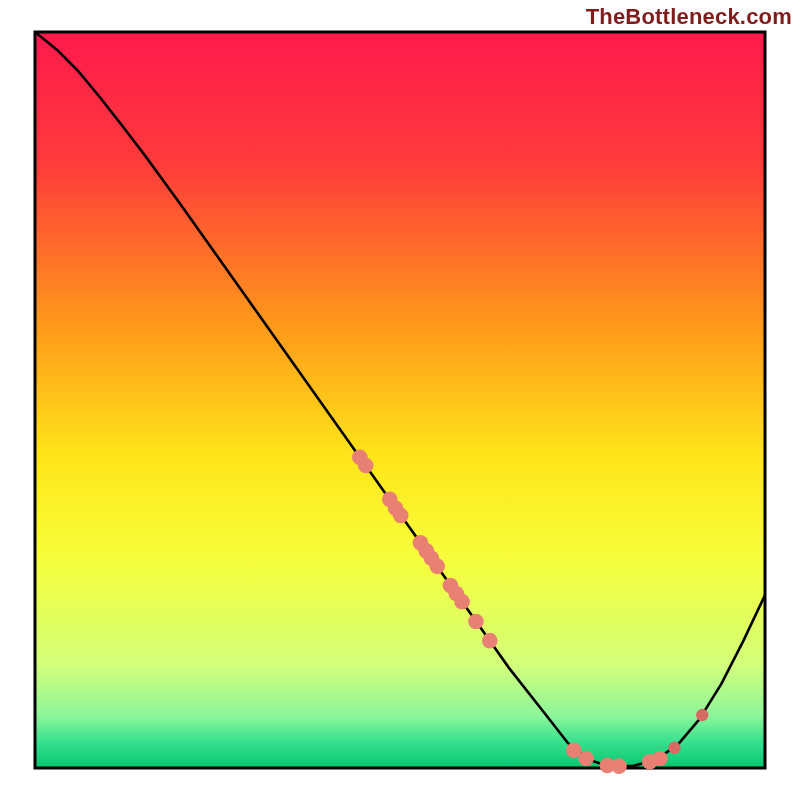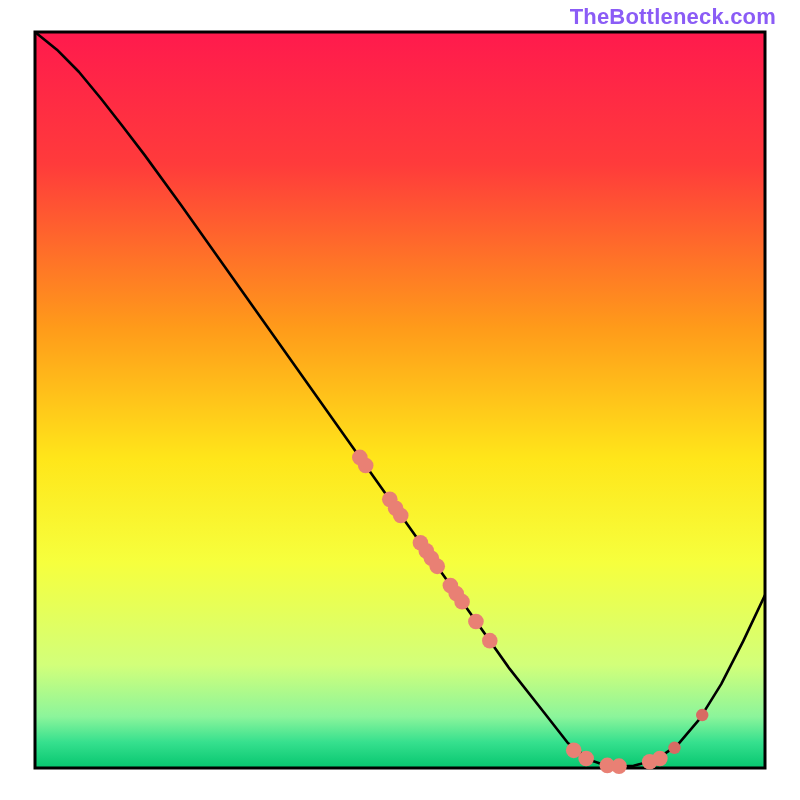--- a/index.html
+++ b/index.html
@@ -11,22 +11,22 @@
     font-family: Arial, Helvetica, sans-serif;
   }
   .root {
     position: relative;
     width: 800px;
     height: 800px;
   }
   .watermark {
     position: absolute;
     top: 4px;
-    right: 24px;
-    color: #8b5cf6;
+    right: 8px;
+    color: #7f1d1d;
     font-size: 22px;
     font-weight: 600;
     letter-spacing: 0.2px;
     user-select: none;
   }
   .plot {
     position: absolute;
     left: 0;
     top: 0;
     width: 800px;

